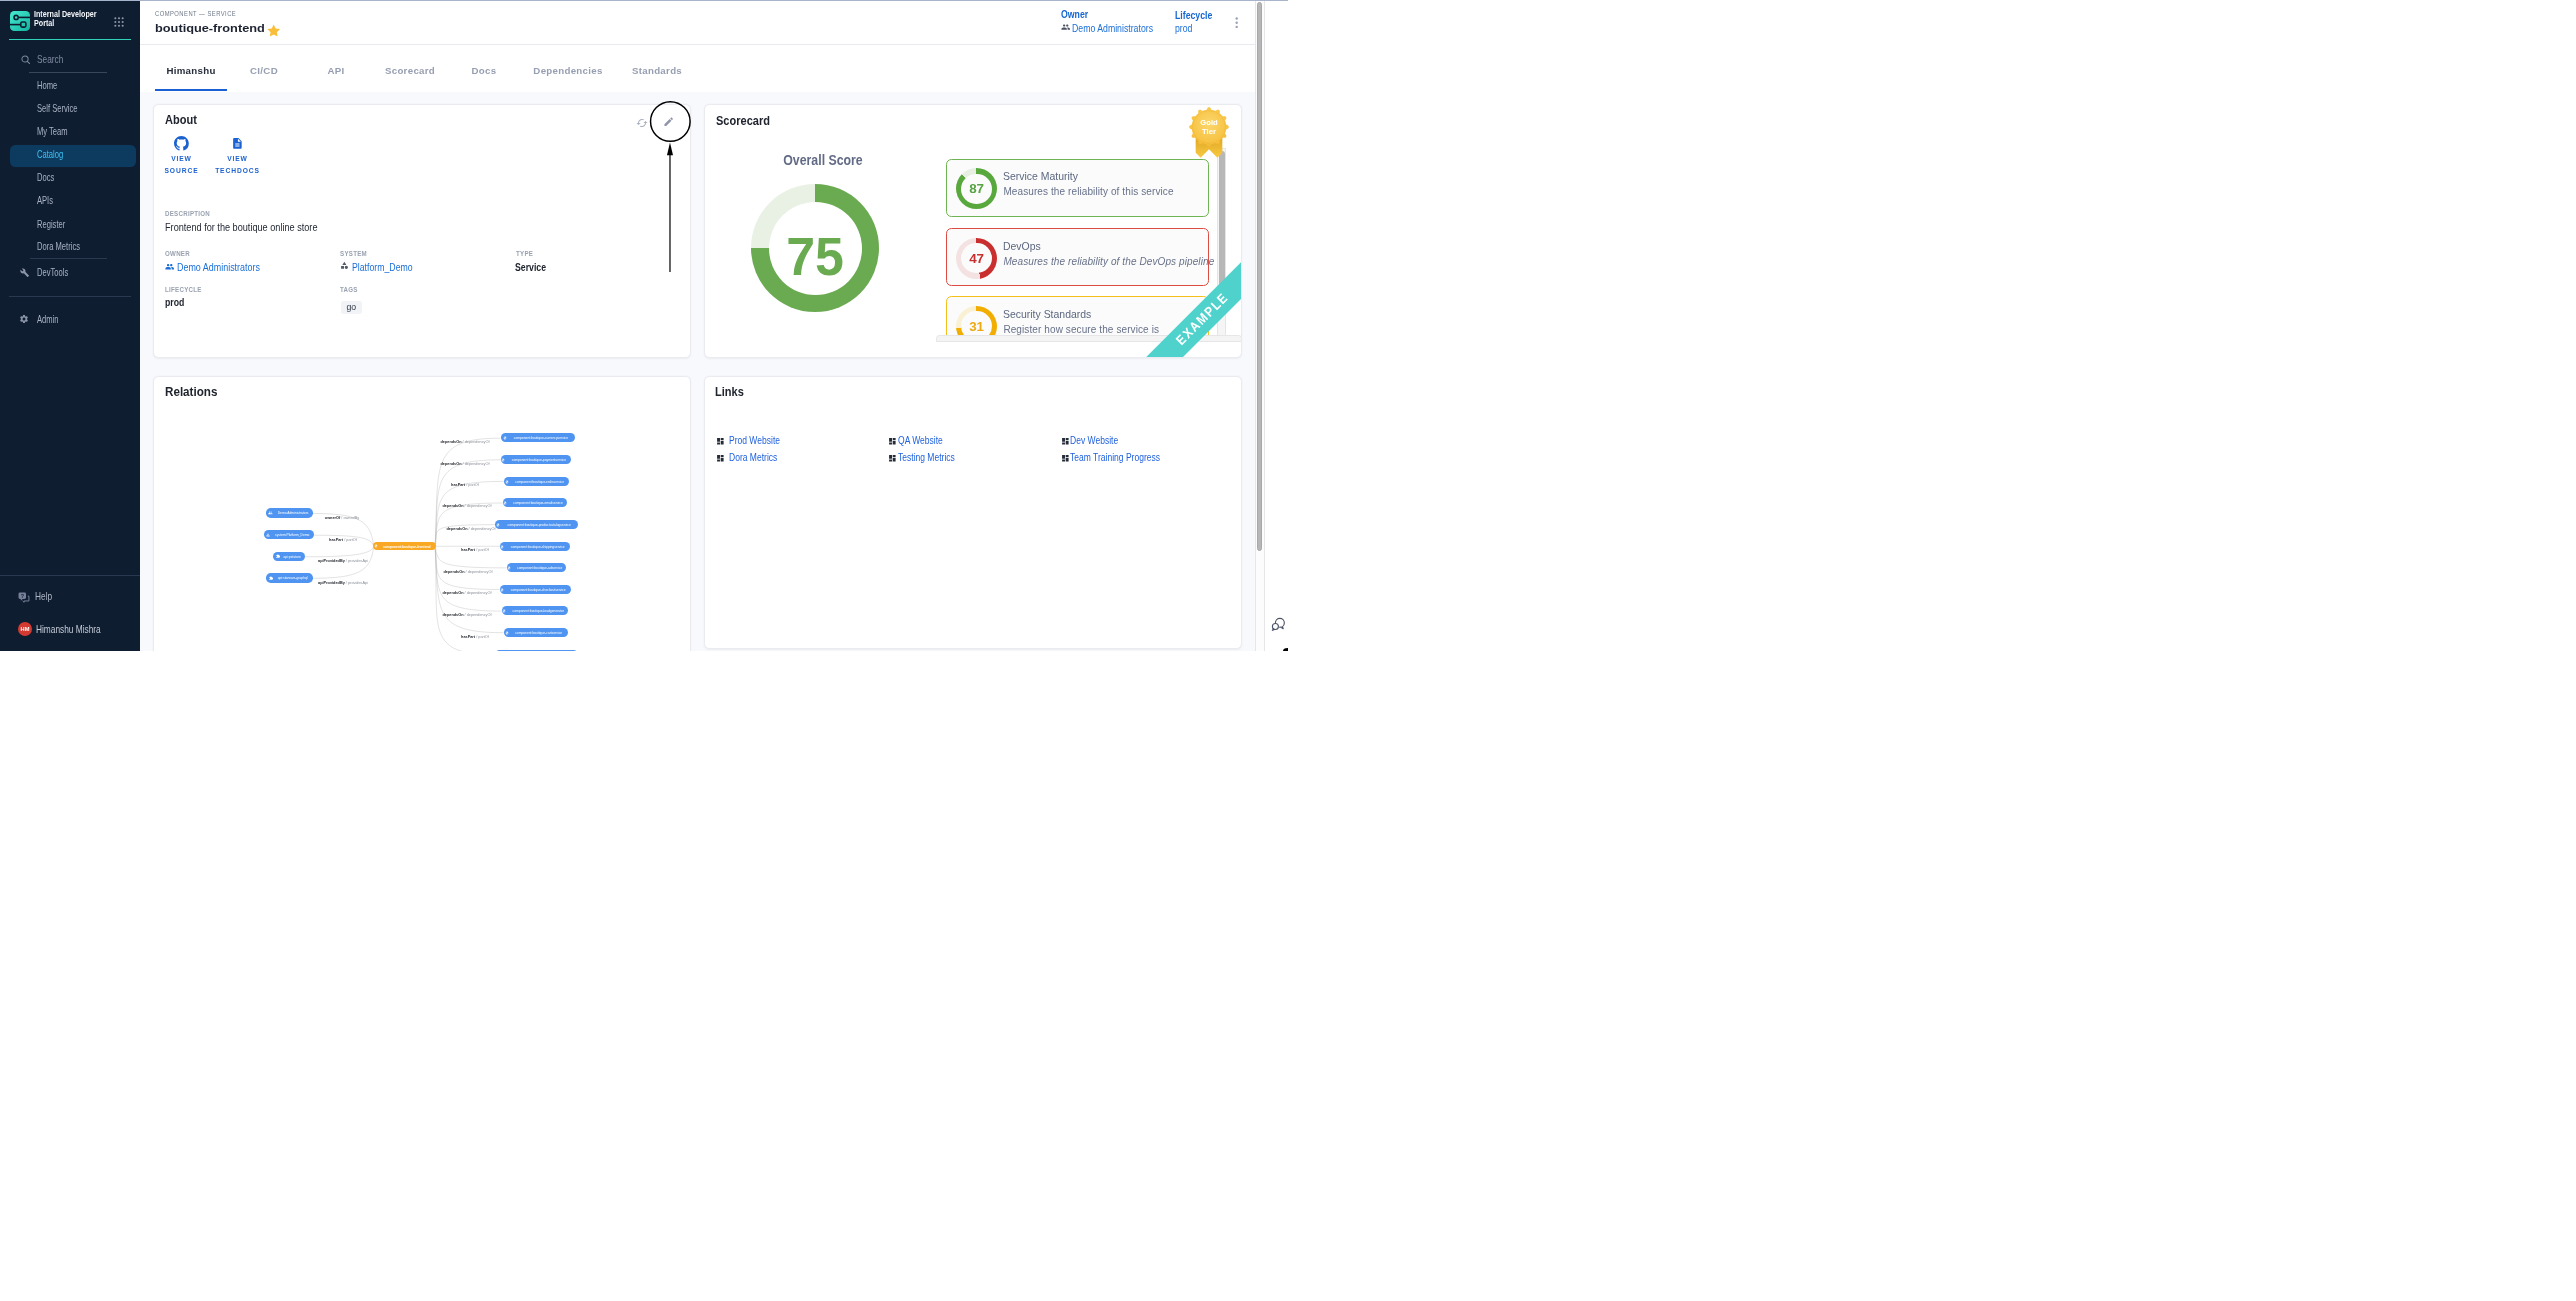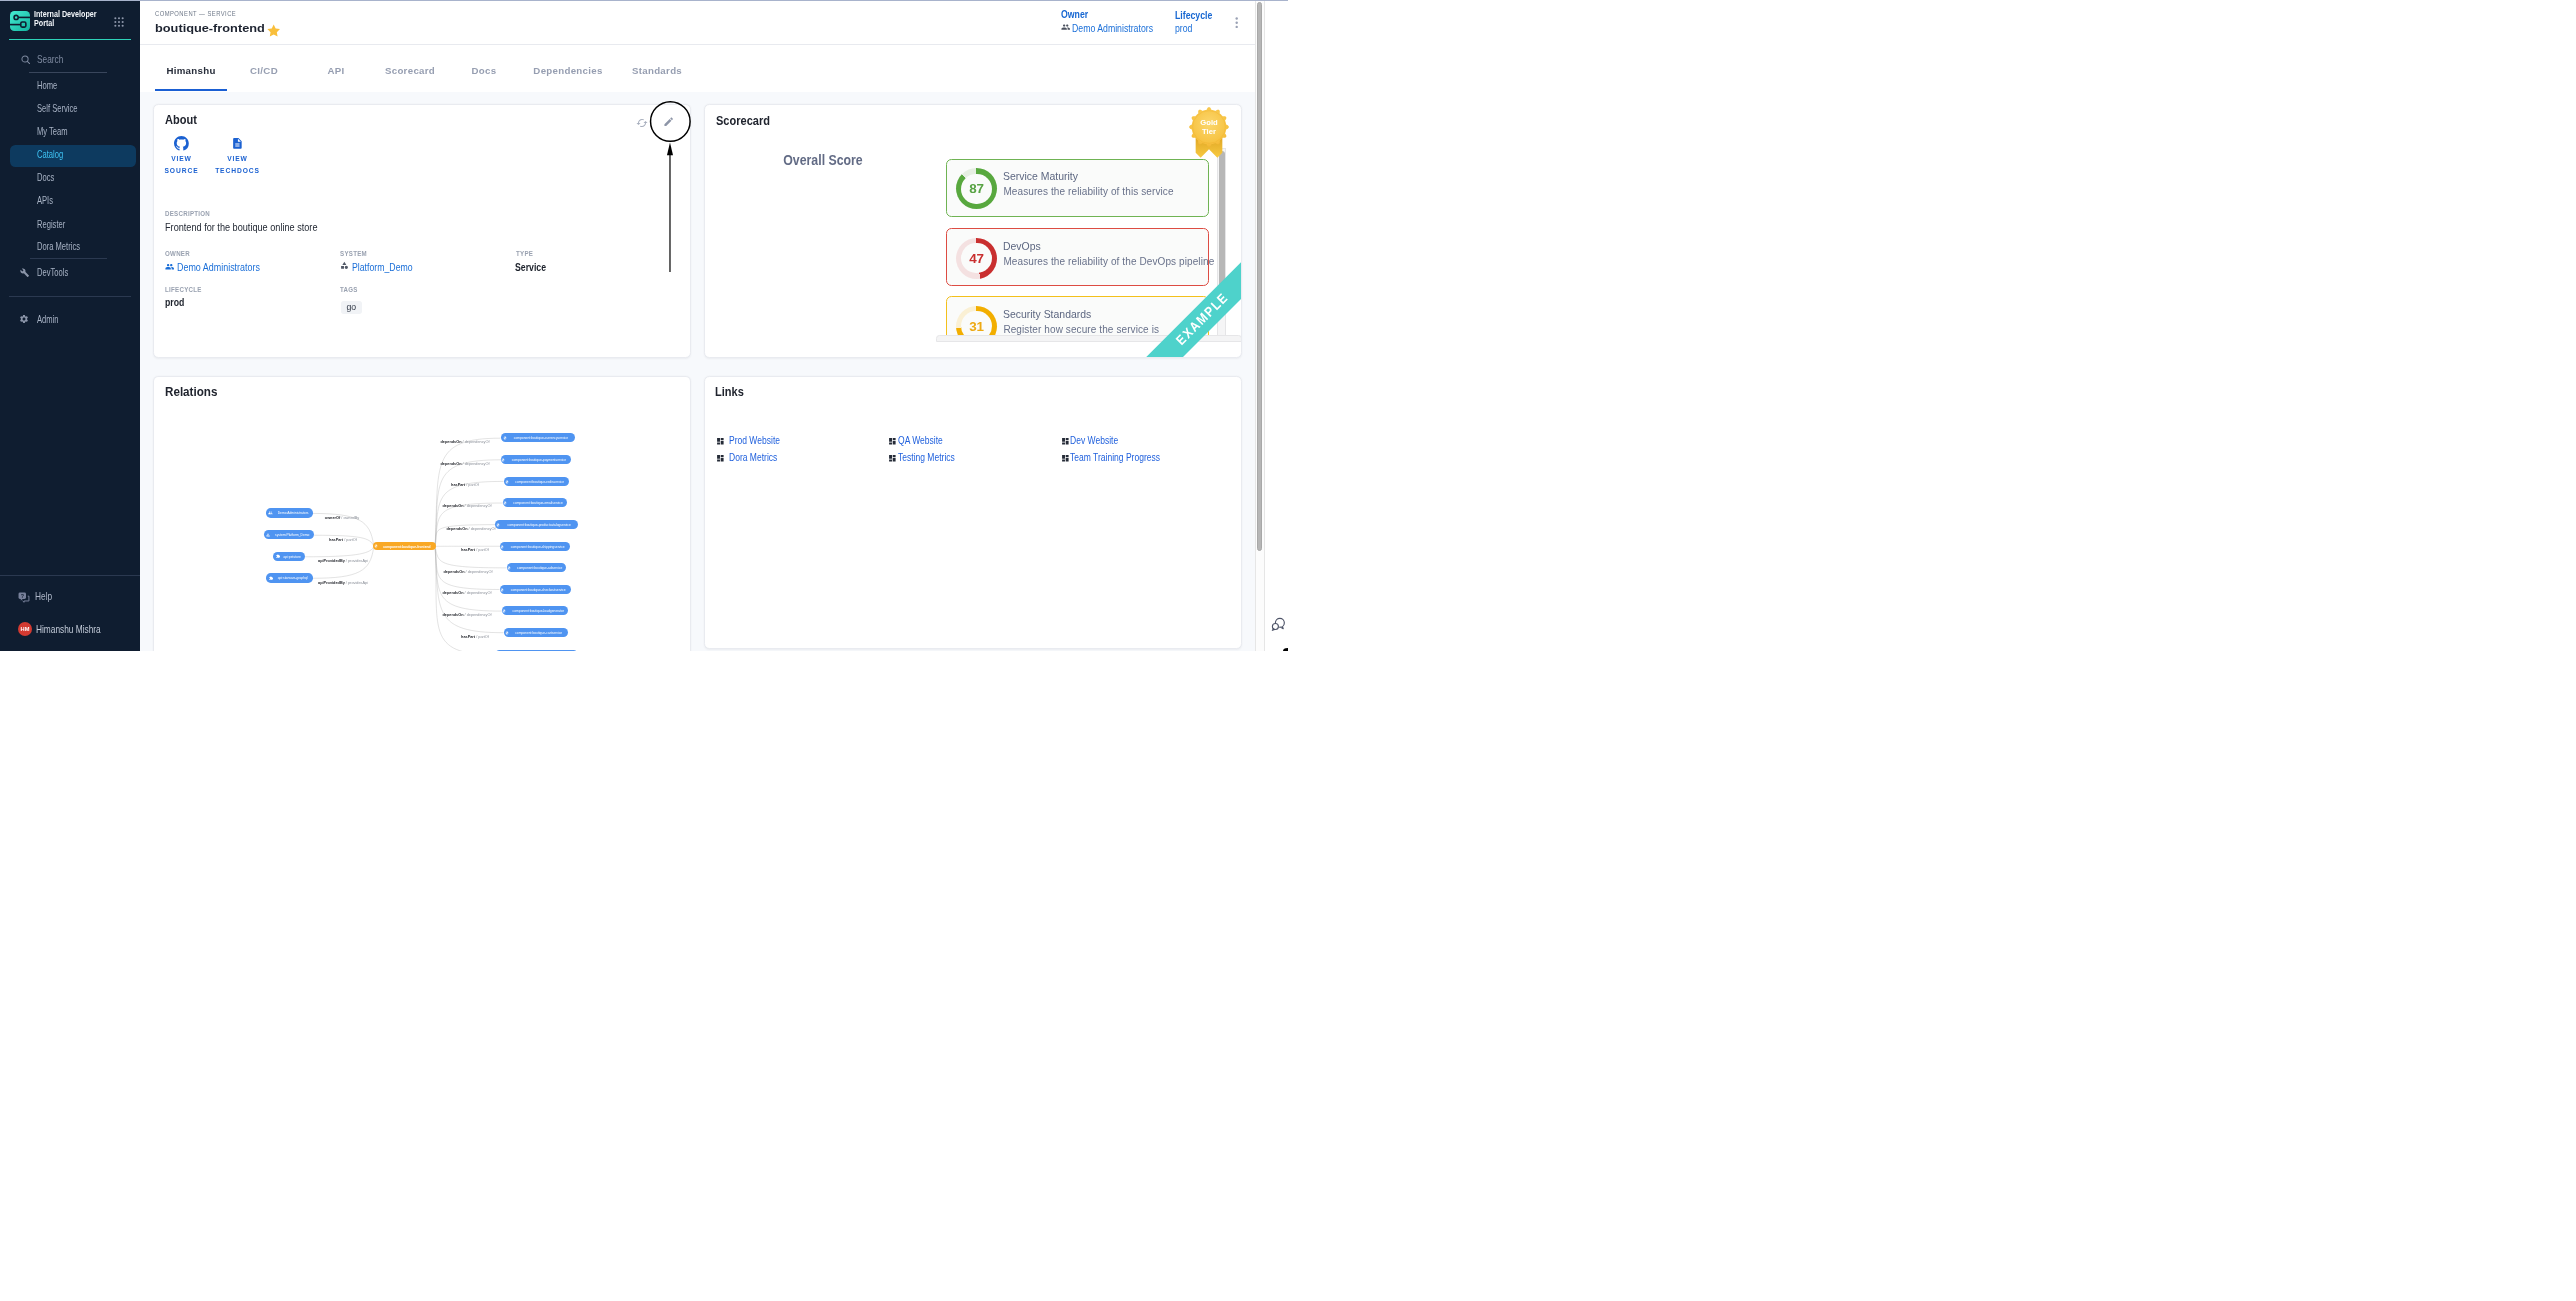--- a/index.html
+++ b/index.html
@@ -175,39 +175,44 @@
 <svg class="abs" style="left:636px;top:117px;" width="12" height="12" viewBox="0 0 24 24">
   <path fill="#a7aebd" d="M19 8l-4 4h3c0 3.31-2.69 6-6 6-1.01 0-1.97-.25-2.8-.7l-1.46 1.46C8.97 19.54 10.43 20 12 20c4.42 0 8-3.58 8-8h3l-4-4zM6 12c0-3.31 2.69-6 6-6 1.01 0 1.97.25 2.8.7l1.46-1.46C15.03 4.46 13.57 4 12 4c-4.42 0-8 3.58-8 8H1l4 4 4-4H6z"></path>
 </svg>
 <svg class="abs" style="left:663px;top:116px;" width="11.4" height="11.4" viewBox="0 0 24 24">
   <path fill="#8d95a7" d="M3 17.25V21h3.75L17.81 9.94l-3.75-3.75L3 17.25zM20.71 7.04c.39-.39.39-1.02 0-1.41l-2.34-2.34c-.39-.39-1.02-.39-1.41 0l-1.83 1.83 3.75 3.75 1.83-1.83z"></path>
 </svg>
 
 <div class="card" style="left:704px;top:104px;width:538px;height:254px;overflow:hidden;">
   <div class="abs" style="left:11.4px;top:9px;font-size:12.4px;font-weight:700;color:#20242e;transform:scaleX(.89);transform-origin:0 0;">Scorecard</div>
   <div class="abs" style="left:54px;top:47px;width:128px;text-align:center;font-size:14px;font-weight:700;color:#626b85;transform:scaleX(.88);">Overall Score</div>
+  <div class="donut" style="left:46px;top:79px;width:128px;height:128px;background:conic-gradient(#6aaa50 0deg 270deg,#e9f1e4 270deg 360deg);">
+    <div class="hole" style="inset:17.5px;background:#fff;">
+          <span style="font-size:54px;font-weight:700;color:#6aaa50;transform:scaleX(.96);position:relative;top:7.7px;">75</span>
+        </div>
+  </div>
 
   <div class="abs" style="left:231px;top:43px;width:306px;height:187px;overflow:hidden;">
     <div class="mcard" style="left:10.4px;top:10.7px;height:58px;border:0.7px solid #6fb353;">
       <div class="donut" style="left:8.7px;top:8.7px;width:41px;height:41px;background:conic-gradient(#58a83e 0deg 313.2deg,#e6efe2 313.2deg 360deg);">
         <div class="hole" style="inset:5.4px;">
               <span style="font-size:13.4px;font-weight:700;color:#58a344;">87</span>
             </div>
       </div>
       <div class="mtitle" style="top:10.7px;">Service Maturity</div>
       <div class="mdesc" style="top:26.5px;">Measures the reliability of this service</div>
     </div>
     <div class="mcard" style="left:10.4px;top:80px;height:58px;border:0.7px solid #dd4c43;">
       <div class="donut" style="left:8.7px;top:8.7px;width:41px;height:41px;background:conic-gradient(#c92f2f 0deg 169.2deg,#f4e1e1 169.2deg 360deg);">
         <div class="hole" style="inset:5.4px;">
               <span style="font-size:13.4px;font-weight:700;color:#c92f2f;">47</span>
             </div>
       </div>
       <div class="mtitle" style="top:10.7px;">DevOps</div>
-      <div class="mdesc" style="top:26.5px;">Measures the reliability of the DevOps pipeline</div>
+      <div class="mdesc" style="top:26.5px;font-style:italic;">Measures the reliability of the DevOps pipeline</div>
     </div>
     <div class="mcard" style="left:10.4px;top:148px;height:58px;border:0.7px solid #f3c01c;">
       <div class="donut" style="left:8.7px;top:8.7px;width:41px;height:41px;background:conic-gradient(#f2ae00 0deg 266.4deg,#faf0d4 266.4deg 360deg);">
         <div class="hole" style="inset:5.4px;">
               <span style="font-size:13.4px;font-weight:700;color:#eda913;">31</span>
             </div>
       </div>
       <div class="mtitle" style="top:10.7px;">Security Standards</div>
       <div class="mdesc" style="top:26.5px;">Register how secure the service is</div>
     </div>

